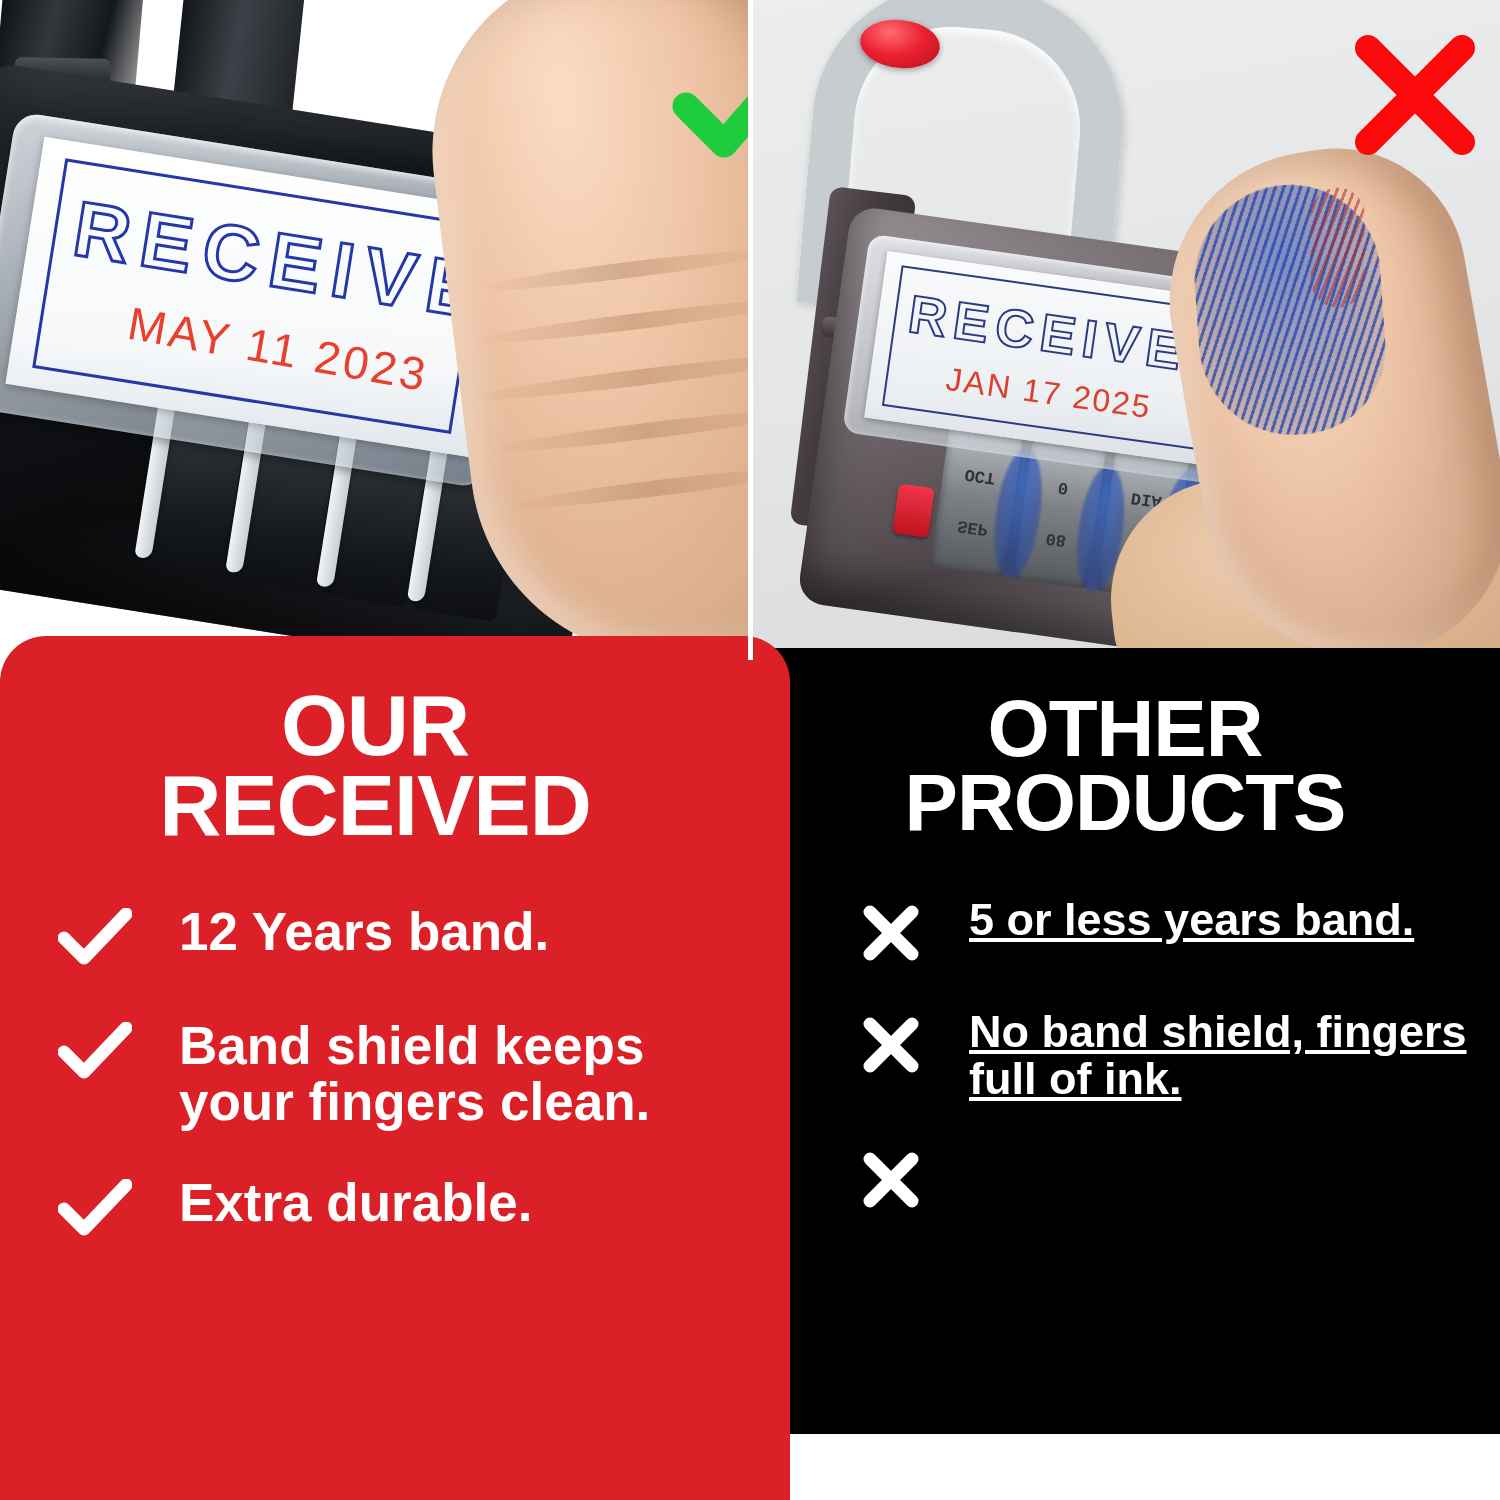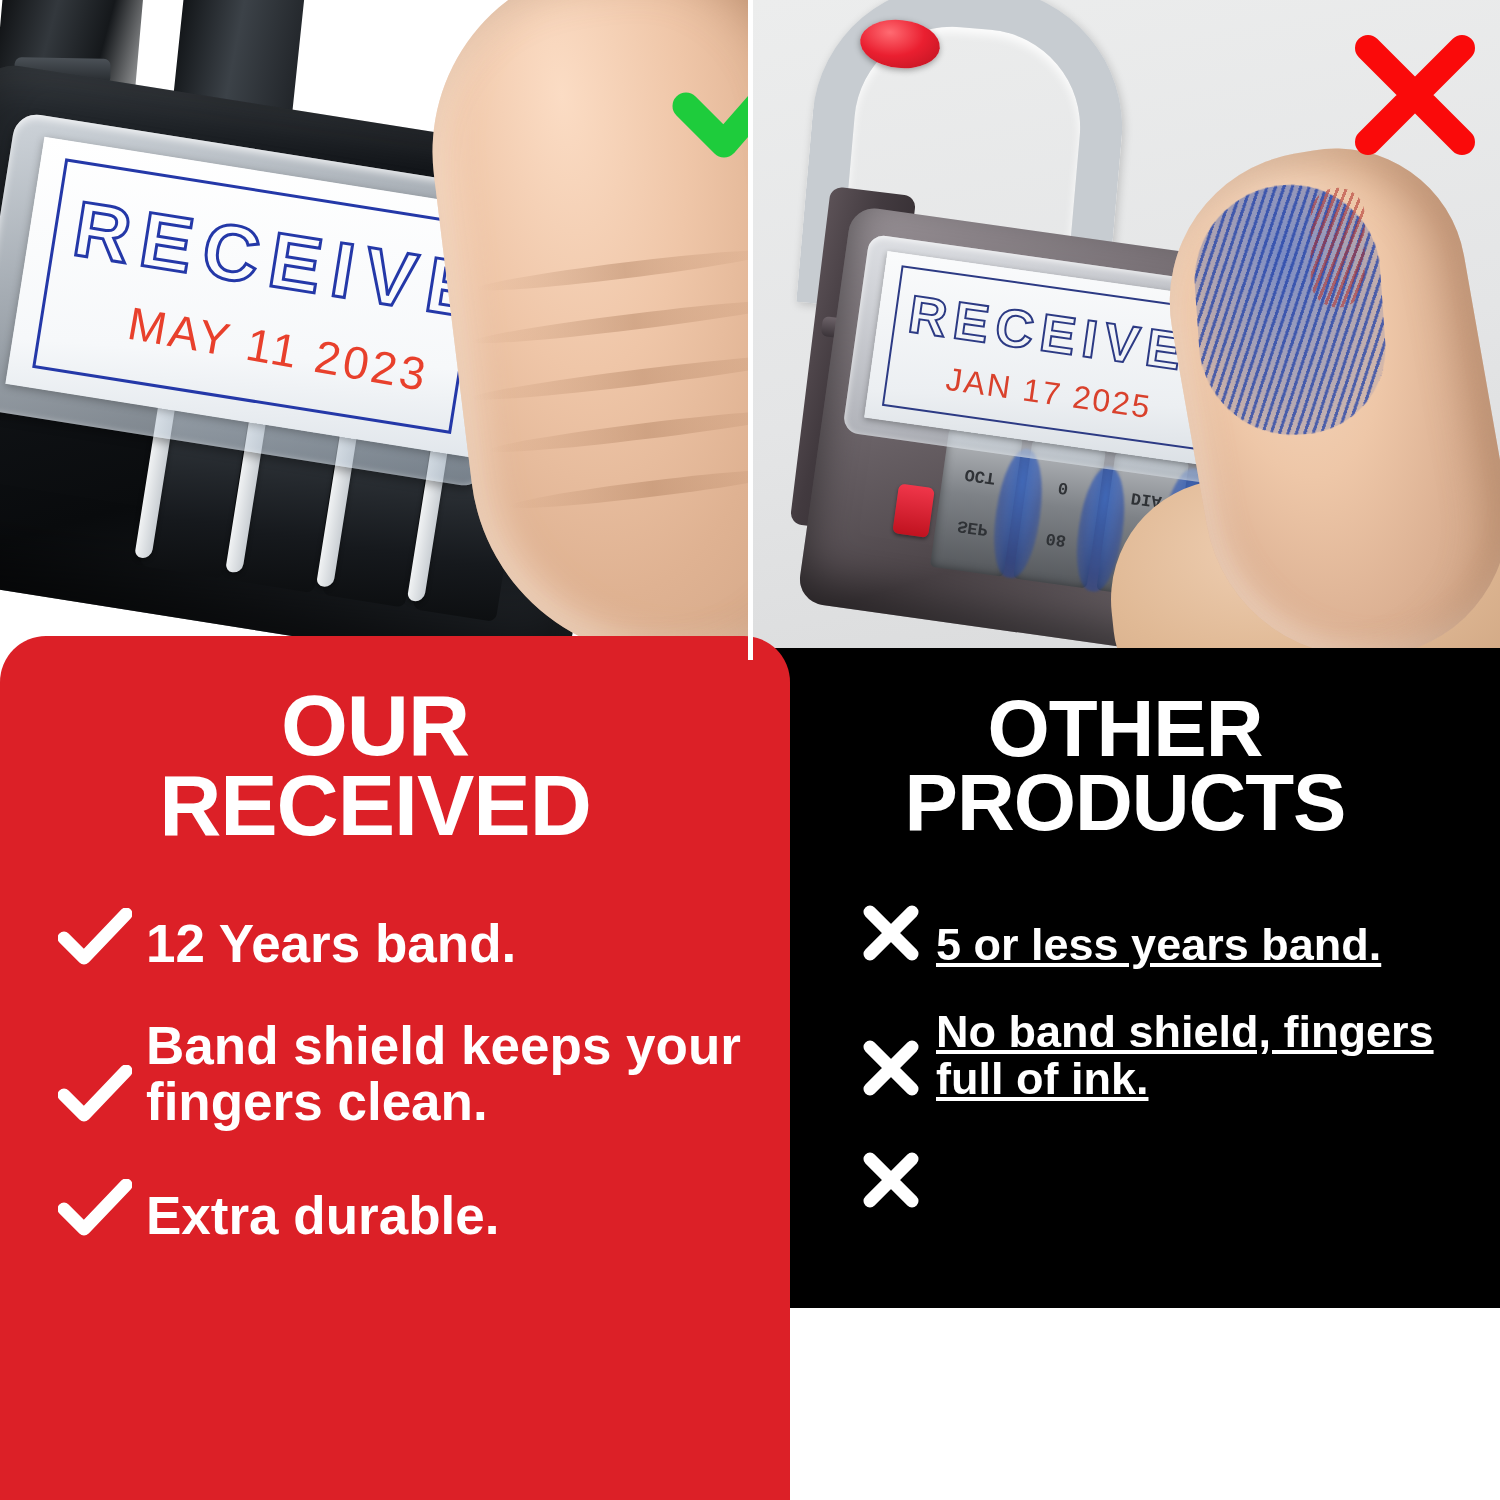--- a/index.html
+++ b/index.html
@@ -191,21 +191,21 @@
     position:absolute; left:600px; top:30px; width:130px; height:130px; z-index:30;
   }
   .r-palmshadow {
     position:absolute; left:360px; top:470px; width:420px; height:230px;
     background:radial-gradient(ellipse at 40% 30%, #efcfb3 0%, #e0b995 50%, #cda380 100%);
     border-radius:120px 60px 40px 90px; transform:rotate(-6deg);
   }
 
   
   .panel-black {
-    position:absolute; left:750px; top:648px; width:750px; height:660px;
+    position:absolute; left:750px; top:648px; width:750px; height:786px;
     background:#000000;
   }
   .panel-red {
     position:absolute; left:0; top:636px; width:790px; height:864px;
     background:#dc2027; border-radius:46px 46px 0 0; z-index:10;
   }
 
   .heading {
     text-align:center; font-weight:800; color:#ffffff;
     line-height:.93; letter-spacing:-1px;
@@ -219,21 +219,21 @@
     font-size:80px;
   }
   .heading span { display:block; }
 
   .bullets-red {
     position:absolute; left:58px; top:268px; width:690px;
   }
   .bullets-black {
     position:absolute; left:110px; top:248px; width:618px;
   }
-  .bullet { display:flex; align-items:flex-end; }
+  .bullet { display:flex; align-items:flex-start;gap:33px; }
   .bullet-red { margin-bottom:46px; }
   .bullet-black { margin-bottom:40px; }
   .b-mark { flex:0 0 auto; }
   .b-mark-check { width:74px; margin-right:14px; padding-top:4px; }
   .b-mark-x { width:62px; margin-right:14px; padding-top:6px; }
   .b-text {
     color:#ffffff; font-weight:700; line-height:1.05;
   }
   .b-text-red { font-size:53px; }
   .b-text-black { font-size:45px;text-decoration:underline; }

